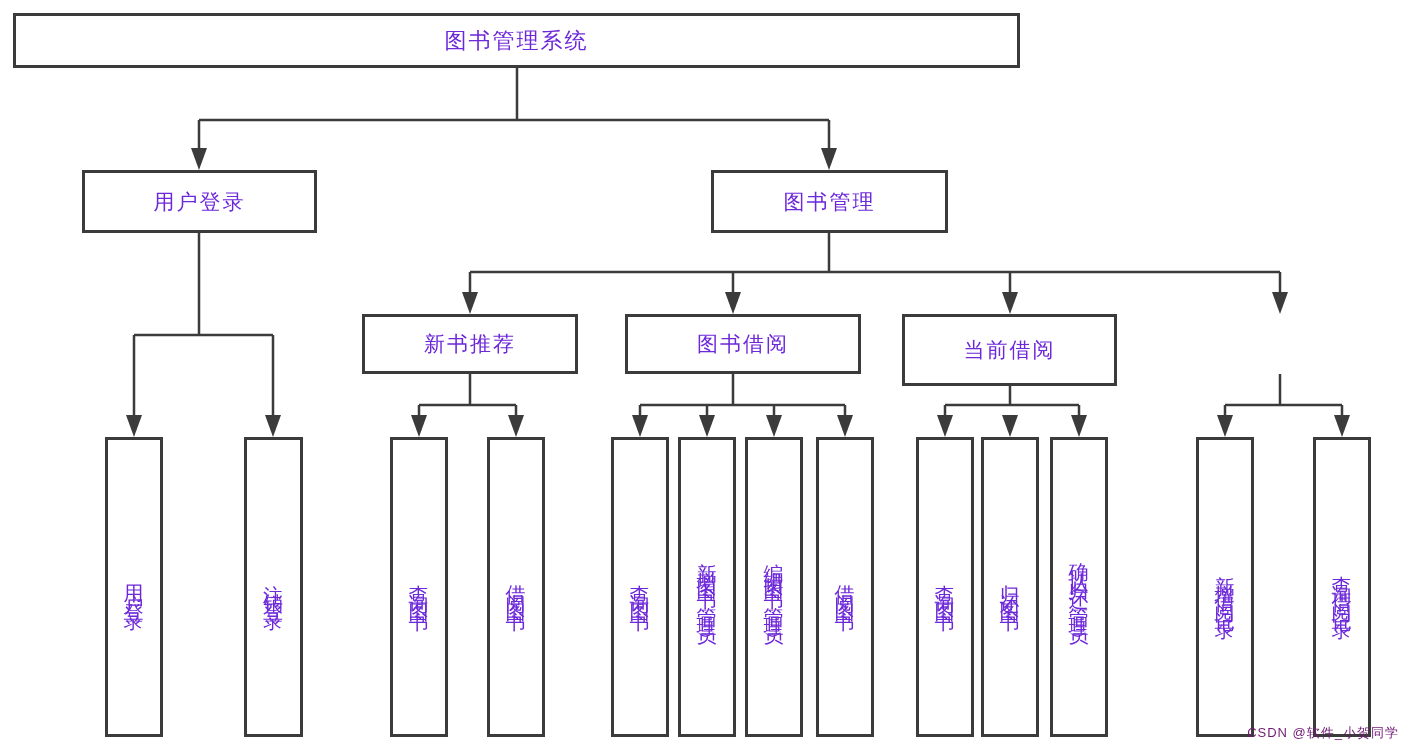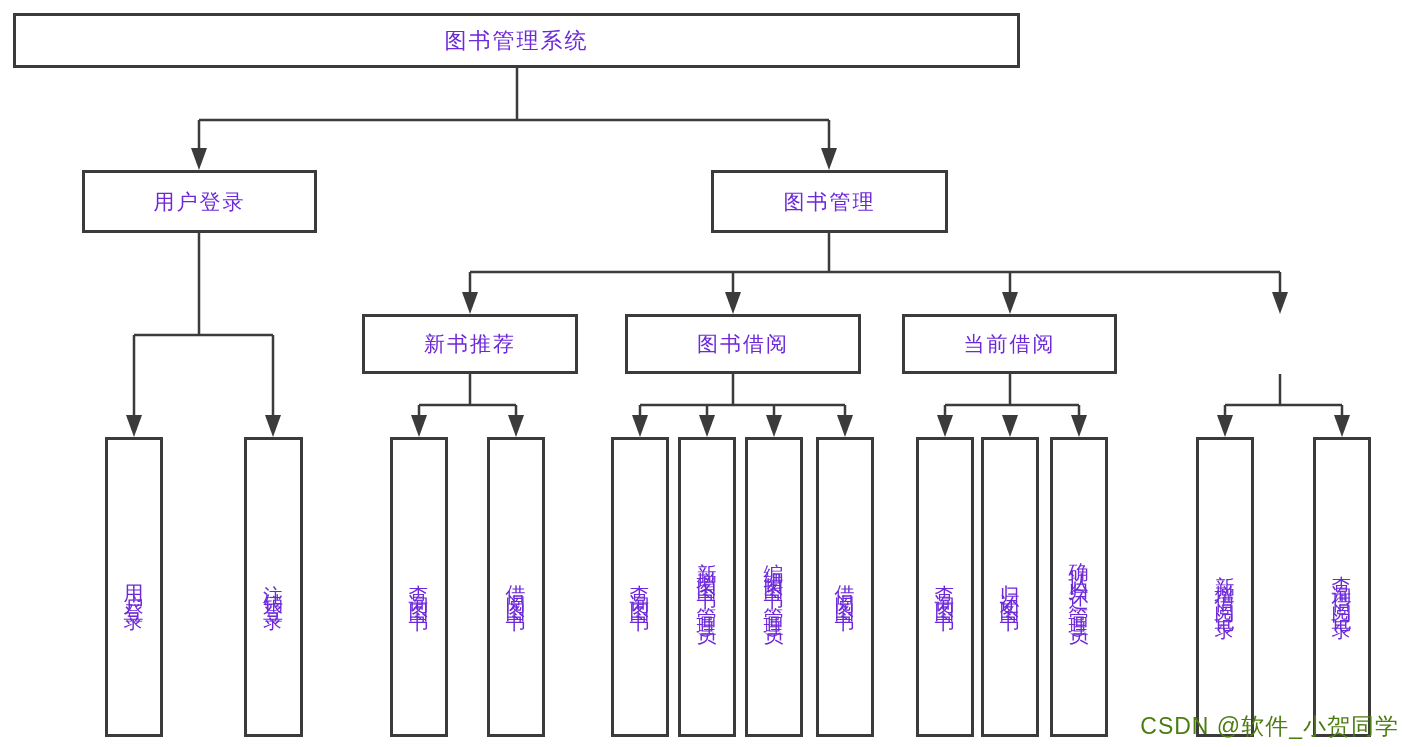--- a/index.html
+++ b/index.html
@@ -14,21 +14,21 @@
     display:flex;align-items:center;justify-content:center;text-align:center;
   }
   .h-node{font-size:21px;letter-spacing:2px;}
   .root-node{font-size:22px;letter-spacing:2px;}
   .v-node span{
     writing-mode:vertical-rl;text-orientation:mixed;
     font-size:20px;letter-spacing:9px;line-height:1;
   }
   .watermark{
     position:absolute;right:6px;bottom:5px;
-    font-size:23px;color:#4d7c0f;letter-spacing:1px;white-space:nowrap;
+    font-size:13px;color:#701a75;letter-spacing:1px;white-space:nowrap;
   }
 </style>
 </head>
 <body>
 
 <div class="stage">
 
   <svg class="wires" viewBox="0 0 1405 747" xmlns="http://www.w3.org/2000/svg">
     <defs>
       <polygon id="arr" points="-8,-22 8,-22 0,0" fill="#3b3b3b"></polygon>
@@ -82,21 +82,21 @@
   <div class="node h-node" style="left:711px;top:170px;width:237px;height:63px;">
     <span>图书管理</span>
   </div>
 
   <div class="node h-node" style="left:362px;top:314px;width:216px;height:60px;">
     <span>新书推荐</span>
   </div>
   <div class="node h-node" style="left:625px;top:314px;width:236px;height:60px;">
     <span>图书借阅</span>
   </div>
-  <div class="node h-node" style="left:902px;top:314px;width:215px;height:60px;">
+  <div class="node h-node" style="left:902px;top:314px;width:215px;height:72px;">
     <span>当前借阅</span>
   </div>
 
   <div class="node v-node" style="left:105px;top:437px;width:58px;height:300px;">
     <span>用户登录</span>
   </div>
   <div class="node v-node" style="left:244px;top:437px;width:59px;height:300px;">
     <span>注销登录</span>
   </div>
 

